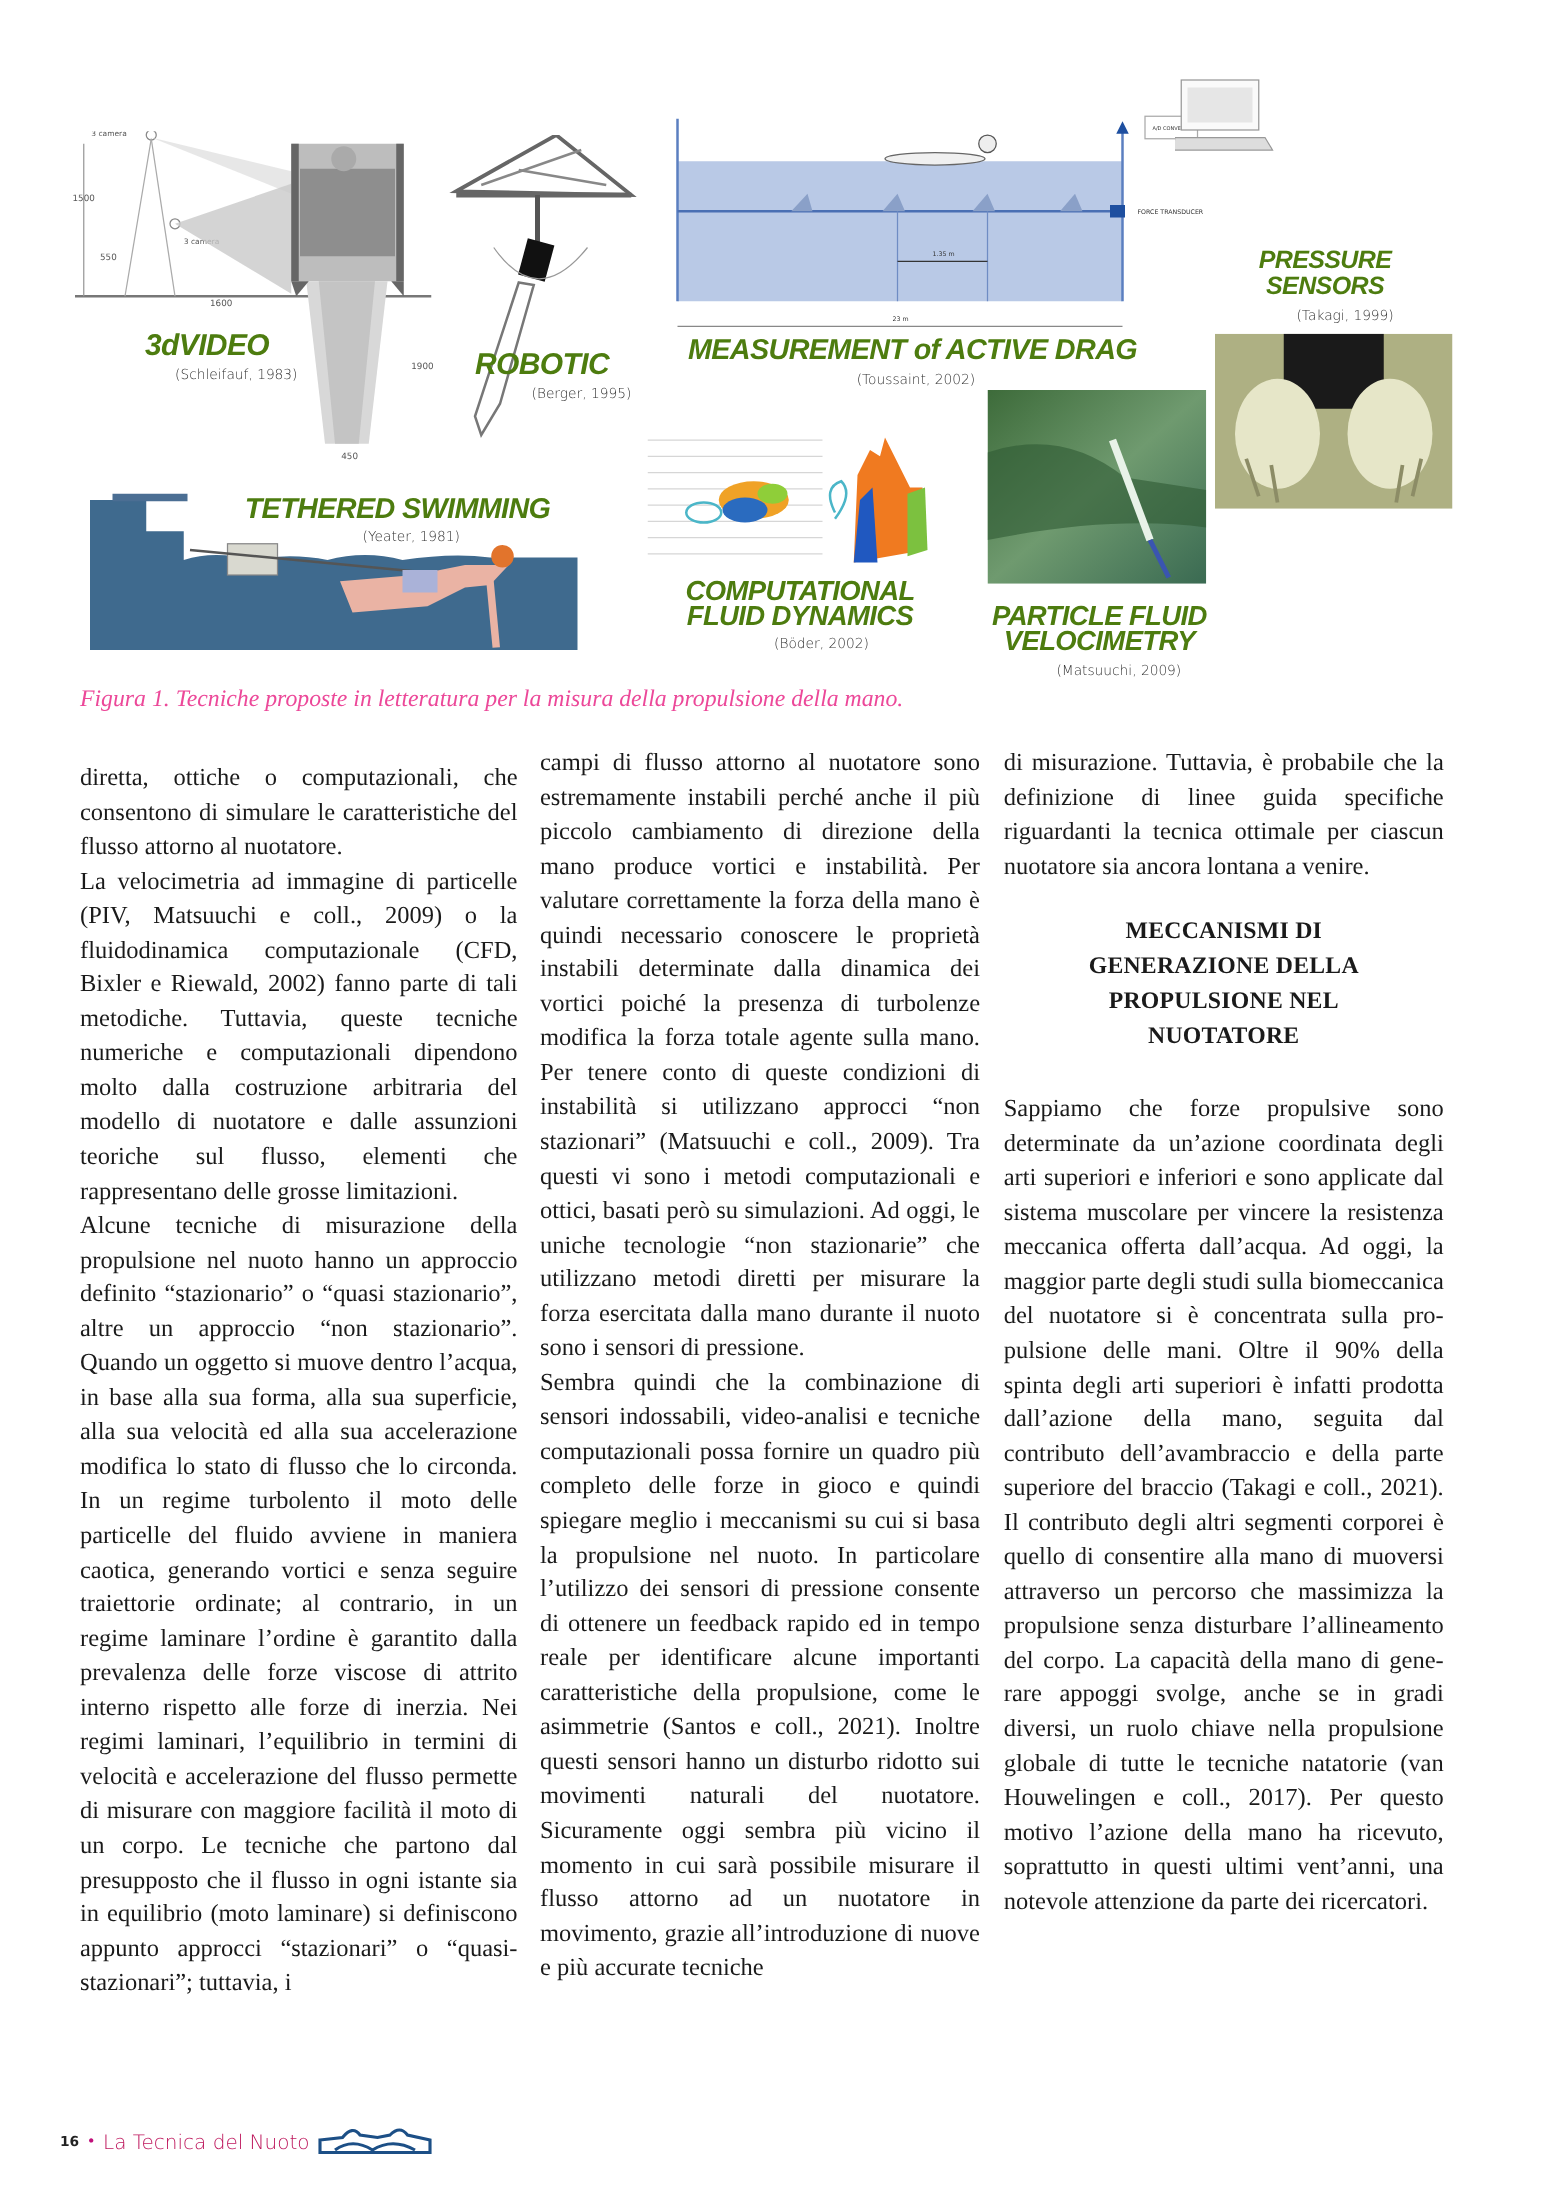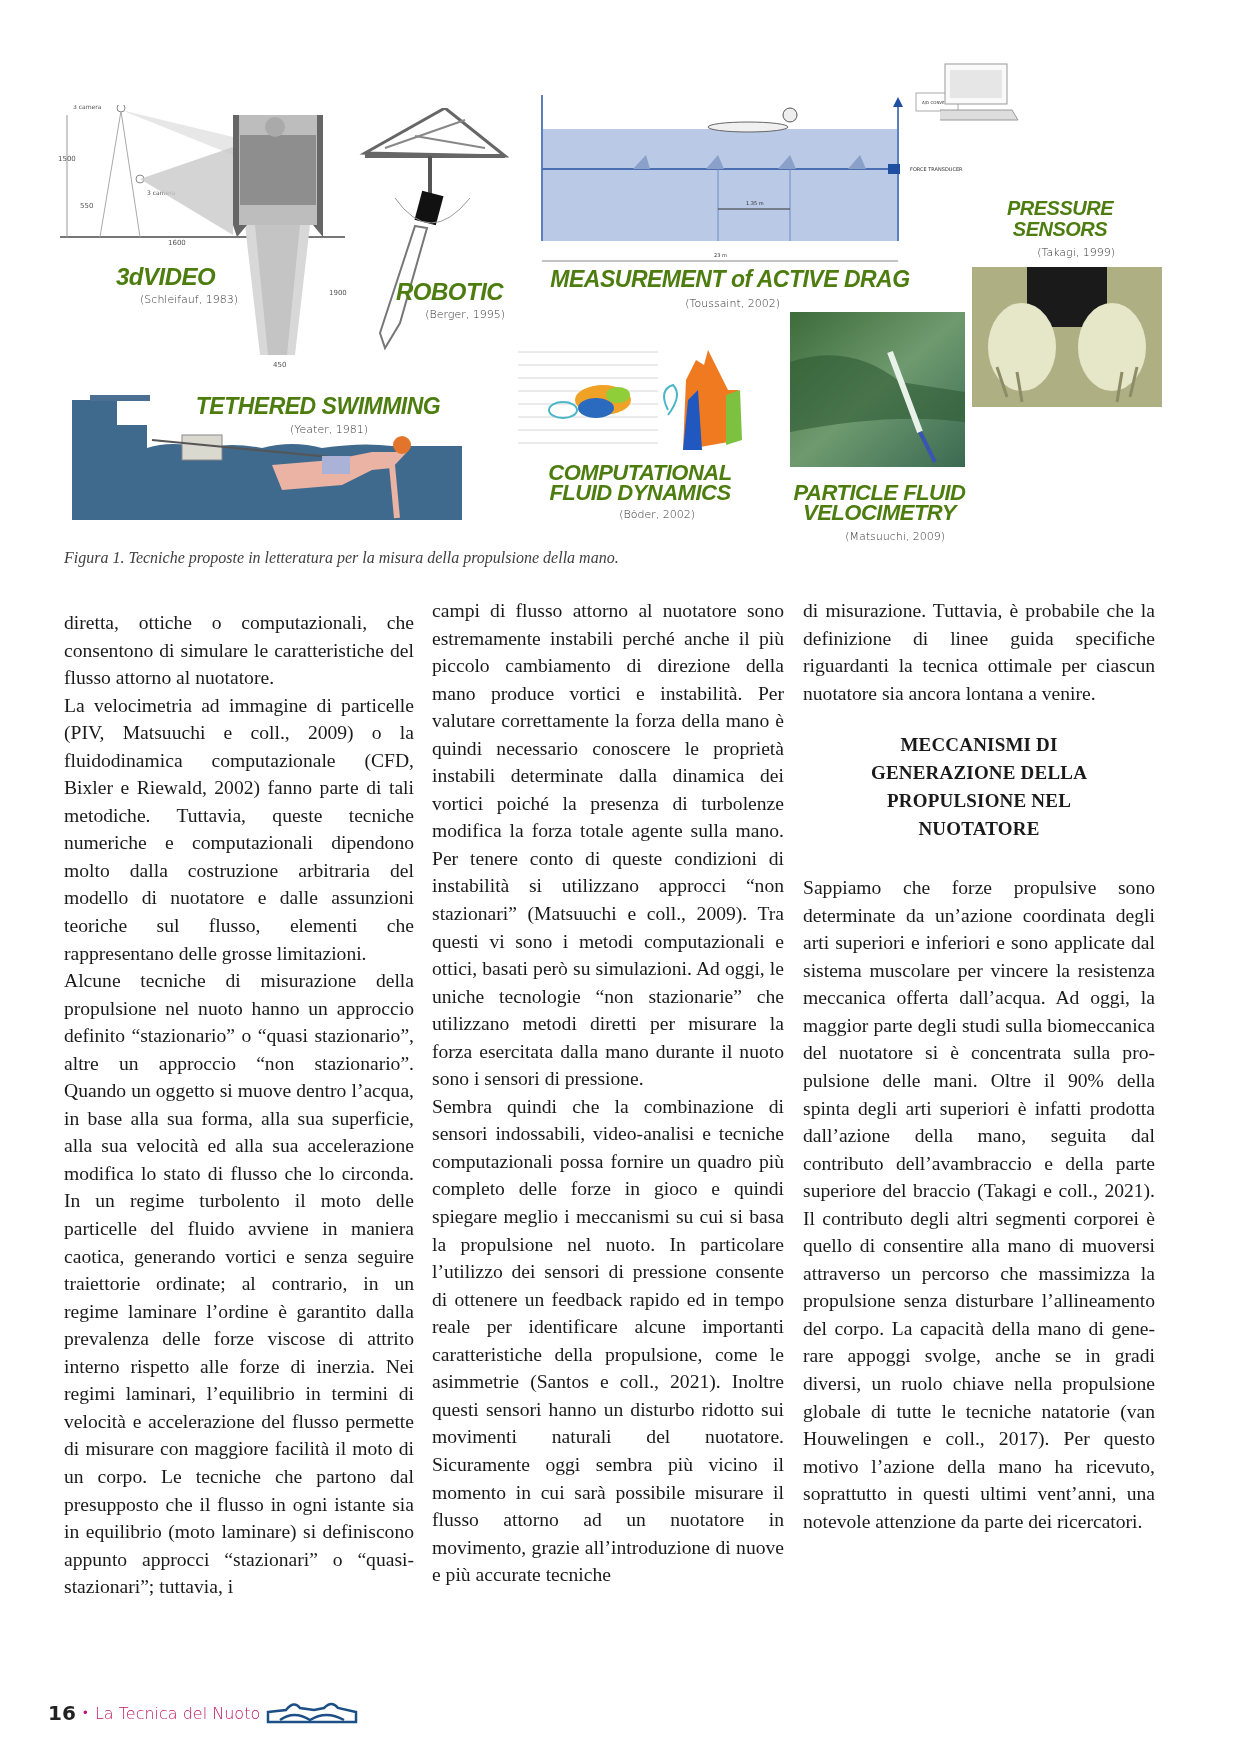--- a/index.html
+++ b/index.html
@@ -1,28 +1,28 @@
 <!DOCTYPE html>
 <html><head>
 <meta charset="utf-8">
 <style>
   html, body { margin:0; padding:0; background:#ffffff; }
   body { width:1240px; height:1754px; position:relative; overflow:hidden; font-family:"Liberation Serif", serif; color:#1a1a1a; }
   .abs { position:absolute; }
   .fig-label { position:absolute; font-family:"Liberation Sans", sans-serif; font-weight:bold; font-style:italic; color:#4d7c0f; letter-spacing:-0.5px; line-height:1; text-align:center; }
   .fig-cite { position:absolute; font-family:"DejaVu Sans", sans-serif; font-size:11px; color:#333; text-align:right; font-weight:300; }
-  .caption { position:absolute; left:64px; top:549px; font-style:italic; font-size:16px; color:#404040; }
+  .caption { position:absolute; left:64px; top:549px; font-style:italic; font-size:19px; color:#ec4899; }
   .col { position:absolute; top:597px; font-size:19.6px; line-height:27.55px; text-align:justify; hyphens:manual; }
   .col p { margin:0; }
   .col1 { left:64px; width:350px;margin-top:12px; }
   .col2 { left:432px; width:352px; }
   .col3 { left:803px; width:352px; }
   .section-heading { font-weight:bold; text-align:center; font-size:19px; line-height:28px; margin:24px 0 31px 0; letter-spacing:0.2px; }
   .footer { position:absolute; left:48px; top:1700px; display:flex; align-items:center; gap:6px; font-family:"DejaVu Sans", sans-serif; }
-  .footer .pnum { font-weight:bold; font-size:20px; color:#222;text-align:center; }
+  .footer .pnum { font-weight:bold; font-size:11px; color:#222;text-align:center; }
   .footer .dot { color:#c0107a; font-size:12px; }
   .footer .mag { font-size:16px; color:#be185d; font-weight:300; }
 </style>
 </head>
 <body>
 
 <div>
 
   <svg class="abs" style="left:55px;top:105px;" width="300" height="265" viewBox="0 0 300 265">
     <line x1="5" y1="132" x2="290" y2="132" stroke="#777" stroke-width="2"></line>
@@ -56,21 +56,21 @@
   <svg class="abs" style="left:355px;top:108px;" width="160" height="250" viewBox="0 0 160 250">
     <polygon points="10,45 90,0 150,48" fill="none" stroke="#666" stroke-width="3"></polygon>
     <line x1="10" y1="48" x2="150" y2="48" stroke="#666" stroke-width="4"></line>
     <line x1="30" y1="40" x2="110" y2="12" stroke="#888" stroke-width="2"></line>
     <line x1="60" y1="28" x2="130" y2="40" stroke="#888" stroke-width="2"></line>
     <line x1="75" y1="48" x2="75" y2="88" stroke="#555" stroke-width="4"></line>
     <rect x="63" y="85" width="22" height="30" fill="#111" transform="rotate(15 74 100)"></rect>
     <path d="M40 90 Q75 140 115 90" fill="none" stroke="#999"></path>
     <polygon points="60,118 72,120 45,215 30,240 25,225" fill="none" stroke="#777" stroke-width="2"></polygon>
   </svg>
-  <div class="fig-label" style="left:396px;top:280px;font-size:24px;">ROBOTIC</div>
+  <div class="fig-label" style="left:380px;top:280px;font-size:24px;">ROBOTIC</div>
   <div class="fig-cite" style="left:400px;top:308px;width:105px;">(Berger, 1995)</div>
 
   <svg class="abs" style="left:538px;top:85px;" width="440" height="200" viewBox="0 0 440 200">
     <rect x="4" y="44" width="356" height="112" fill="#b9c9e6"></rect>
     <line x1="4" y1="10" x2="4" y2="156" stroke="#5b7fc0" stroke-width="2"></line>
     <line x1="360" y1="20" x2="360" y2="156" stroke="#5b7fc0" stroke-width="2"></line>
     <polygon points="355,22 365,22 360,12" fill="#1e4fa0"></polygon>
     <line x1="4" y1="84" x2="360" y2="84" stroke="#4a6fb3" stroke-width="2"></line>
     <rect x="350" y="79" width="12" height="10" fill="#1e4fa0"></rect>
     <text x="372" y="86" font-size="5" fill="#333" font-family="DejaVu Sans, sans-serif">FORCE TRANSDUCER</text>

